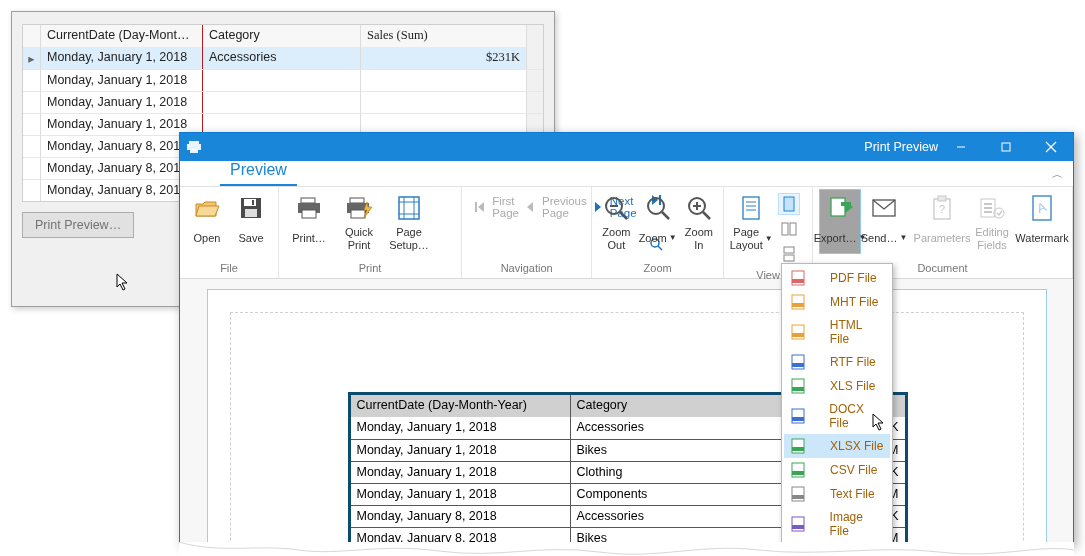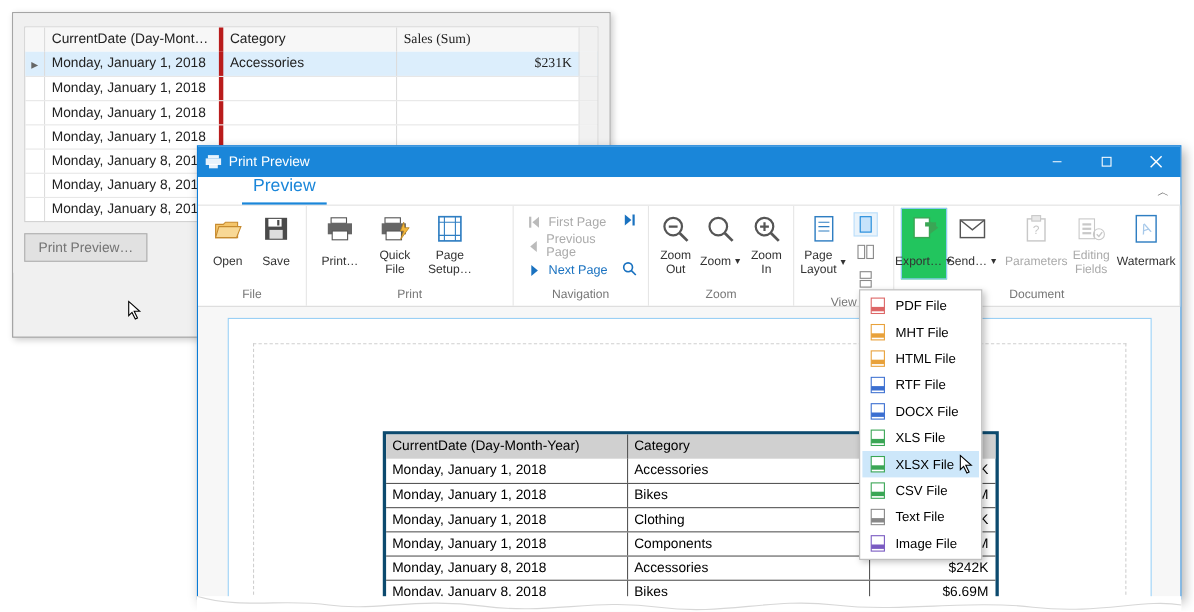--- a/index.html
+++ b/index.html
@@ -24,21 +24,21 @@
   .radio { width:13px; height:13px; border:1px solid #333; border-radius:50%; display:inline-flex; align-items:center; justify-content:center; background:#fff;}
   .radio .dot{ width:7px; height:7px; background:#333; border-radius:50%; }
 
   .grid {
     border:1px solid #cfcfcf; background:#fff; width:100%; font-size:12.5px; color:#222;
   }
   .grid .row { display:flex; height:22px; }
   .grid .row.hd { background:#f7f7f7; }
   .grid .row.sel { background:#dceefc; }
   .grid .c-mark { width:18px; border-right:1px solid #dcdcdc; display:flex; align-items:center; justify-content:center; color:#666;}
-  .grid .c1 { width:162px; border-right:4px solid #b91c1c; padding:3px 6px; white-space:nowrap; overflow:hidden; text-overflow:ellipsis;}
+  .grid .c1 { width:162px; border-right:1px solid #b91c1c; padding:3px 6px; white-space:nowrap; overflow:hidden; text-overflow:ellipsis;}
   .grid .c2 { width:158px; border-right:1px solid #dcdcdc; padding:3px 6px;}
   .grid .c3 { flex:1; border-right:1px solid #dcdcdc; padding:3px 6px; text-align:right;font-family:Liberation Serif, serif;}
   .grid .c-scroll { width:16px; background:#f1f1f1;}
   .grid .row + .row { border-top:1px solid #e7e7e7; }
 
   .print-preview-btn {
     margin-top:10px; display:inline-block; padding:5px 12px; font-size:12.5px;
     border:1px solid #adadad; background:#e1e1e1; color:#737373;
   }
   .cursor-a { position:absolute; left:116px; top:273px; pointer-events:none; }
@@ -47,58 +47,58 @@
   .win-b {
     position:absolute; left:179px; top:132px; width:895px; height:413px;
     border:1px solid #0a7bd6; background:#fff;
     box-shadow:3px 3px 10px rgba(0,0,0,0.3);
   }
   .win-b .titlebar {
     height:28px; background:#1a86d9; color:#fff; display:flex; align-items:center;
     font-size:12.5px;
   }
   .win-b .titlebar .icon { width:28px; display:flex; align-items:center; justify-content:center; }
-  .win-b .titlebar .ttl { flex:1; text-align:left; }
+  .win-b .titlebar .ttl { flex:1; text-align:right; }
   .win-b .titlebar .ctl { width:45px; height:28px; display:flex; align-items:center; justify-content:center; }
 
   .ribbon-tabs { height:26px; background:#fff; border-bottom:1px solid #e1e1e1; display:flex; align-items:flex-end; padding-left:40px; position:relative;}
   .ribbon-tabs .tab { font-size:16px; color:#444; padding:4px 10px 5px; }
   .ribbon-tabs .tab.active { color:#1a86d9; border-bottom:2px solid #1a86d9; font-weight:500;}
   .ribbon-caret { position:absolute; right:10px; top:6px; color:#666; font-size:11px;}
 
   .ribbon {
     height:92px; background:#fff; border-bottom:1px solid #d8d8d8;
     display:flex; font-size:11.5px; color:#444;
   }
   .rgroup { display:flex; flex-direction:column; border-right:1px solid #e6e6e6; }
   .rgroup .items { flex:1; display:flex; align-items:flex-start; padding:2px 6px 0; gap:2px;}
   .rgroup .lbl { height:16px; text-align:center; font-size:11px; color:#777; padding-bottom:2px;}
   .rbtn { width:48px; display:flex; flex-direction:column; align-items:center; gap:3px; padding:3px 2px; border:1px solid transparent; text-align:center; line-height:1.15;}
   .rbtn.sm{ width:42px;}
   .rbtn .ic{ height:30px; display:flex; align-items:center; justify-content:center; }
   .rbtn .tx{ font-size:11px; color:#333; min-height:24px; display:flex; align-items:center; justify-content:center;}
   .rbtn.disabled .tx{ color:#aaa;}
-  .rbtn.active{ background:#22c55e; border-color:#8cc9f3;}
-
-  .navlinks { display:flex; flex-direction:column; gap:3px; padding:4px 6px; font-size:11.5px; color:#aaa;}
+  .rbtn.active{ background:#a3a3a3; border-color:#8cc9f3;}
+
+  .navlinks { display:flex; flex-direction:row; gap:3px; padding:4px 6px; font-size:11.5px; color:#aaa;}
   .navlinks .row{ display:flex; align-items:center; gap:6px;}
   .navlinks .row.en{ color:#1a72c0;}
   .mini-ic{ width:14px; height:14px; display:flex; align-items:center; justify-content:center;}
 
   .viewtiny{ display:flex; flex-direction:column; padding:4px 4px; gap:3px;}
   .viewtiny .btn{ width:22px; height:22px; border:1px solid transparent; display:flex; align-items:center; justify-content:center;}
   .viewtiny .btn.hl{ background:#e9f3fb; border-color:#bcdffb;}
 
   
   .dropdown {
     position:absolute; left:601px; top:130px; width:112px;
     background:#fff; border:1px solid #b9b9b9; box-shadow:2px 2px 6px rgba(0,0,0,0.25);
     font-size:12px; padding:2px;
   }
-  .dropdown .item{ display:flex; align-items:center; gap:8px; padding:4px 6px; color:#000000;}
+  .dropdown .item{ display:flex; align-items:center; gap:24px; padding:4px 6px; color:#a16207;}
   .dropdown .item .fic{ width:16px; height:16px; display:flex; align-items:center; justify-content:center;}
   .dropdown .item.hover{ background:#cde7fa; }
   .cursor-b { position:absolute; left:694px; top:282px; pointer-events:none;}
 
   
   .page-area{
     position:absolute; left:0; right:0; top:146px; bottom:0; background:#f7f7f7;
     padding:10px; overflow:hidden;
   }
   .sheet{
@@ -278,21 +278,21 @@
         <div class="rbtn">
           <div class="ic">
               <svg width="28" height="24">
                 <rect x="5" y="2" width="14" height="5" fill="#fff" stroke="#555"></rect>
                 <rect x="2" y="7" width="22" height="10" fill="#666"></rect>
                 <rect x="6" y="14" width="14" height="8" fill="#fff" stroke="#555"></rect>
                 <path d="M22 6 L19 14 L22 14 L19 22 L27 11 L23 11 Z" fill="#f3b83e" stroke="#b58222" stroke-width="0.7"></path>
               </svg>
             </div>
           <div class="tx" style="white-space:pre">Quick
-File</div>
+Print</div>
         </div>
         <div class="rbtn">
           <div class="ic">
               <svg width="24" height="26">
                 <rect x="2" y="2" width="20" height="22" fill="none" stroke="#2f7ec2" stroke-width="1.5"></rect>
                 <line x1="7" y1="2" x2="7" y2="24" stroke="#2f7ec2"></line>
                 <line x1="17" y1="2" x2="17" y2="24" stroke="#2f7ec2"></line>
                 <line x1="2" y1="7" x2="22" y2="7" stroke="#2f7ec2"></line>
                 <line x1="2" y1="19" x2="22" y2="19" stroke="#2f7ec2"></line>
               </svg>
@@ -578,34 +578,34 @@
           <svg width="14" height="16">
             <rect x="1" y="1" width="12" height="14" fill="#fff" stroke="#3b6fd1" stroke-width="1"></rect>
             <rect x="1" y="9" width="12" height="4" fill="#3b6fd1"></rect>
           </svg>
         </span>
         <span>RTF File</span>
       </div>
       <div class="item">
         <span class="fic">
           <svg width="14" height="16">
+            <rect x="1" y="1" width="12" height="14" fill="#fff" stroke="#3aa655" stroke-width="1"></rect>
+            <rect x="1" y="9" width="12" height="4" fill="#3aa655"></rect>
+          </svg>
+        </span>
+        <span>XLS File</span>
+      </div>
+      <div class="item">
+        <span class="fic">
+          <svg width="14" height="16">
             <rect x="1" y="1" width="12" height="14" fill="#fff" stroke="#3b6fd1" stroke-width="1"></rect>
             <rect x="1" y="9" width="12" height="4" fill="#3b6fd1"></rect>
           </svg>
         </span>
         <span>DOCX File</span>
-      </div>
-      <div class="item">
-        <span class="fic">
-          <svg width="14" height="16">
-            <rect x="1" y="1" width="12" height="14" fill="#fff" stroke="#3aa655" stroke-width="1"></rect>
-            <rect x="1" y="9" width="12" height="4" fill="#3aa655"></rect>
-          </svg>
-        </span>
-        <span>XLS File</span>
       </div>
       <div class="item hover">
         <span class="fic">
           <svg width="14" height="16">
             <rect x="1" y="1" width="12" height="14" fill="#fff" stroke="#3aa655" stroke-width="1"></rect>
             <rect x="1" y="9" width="12" height="4" fill="#3aa655"></rect>
           </svg>
         </span>
         <span>XLSX File</span>
       </div>

